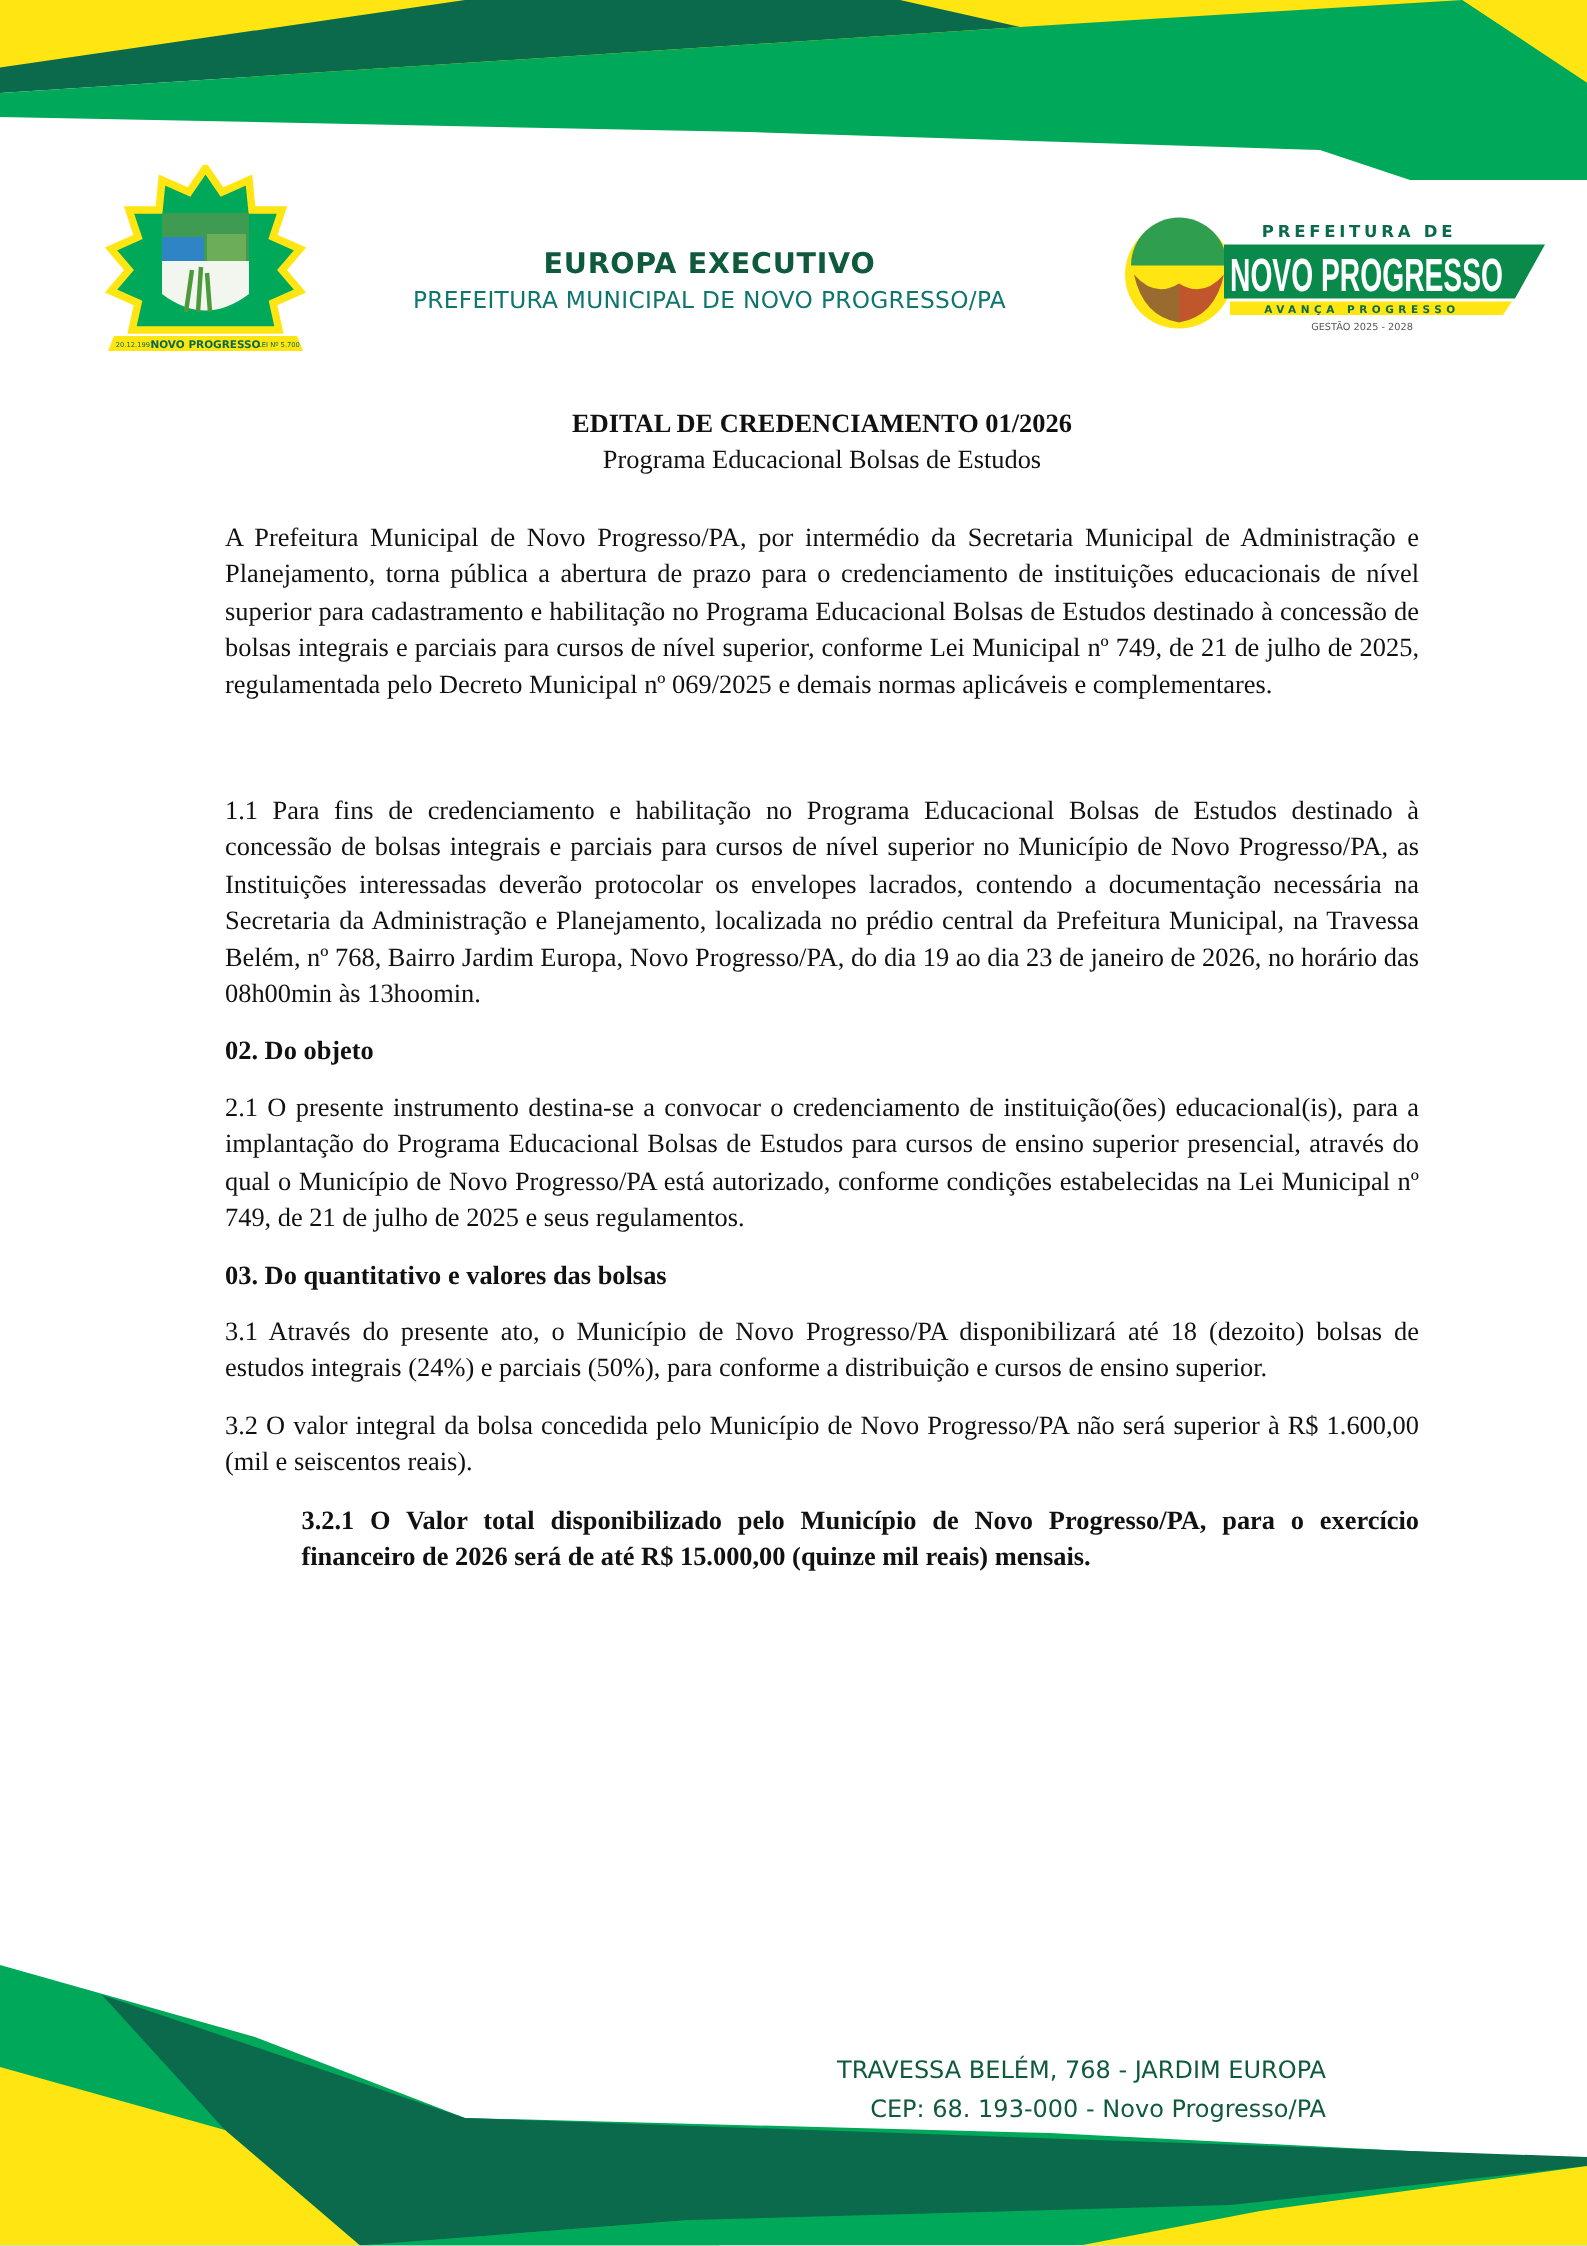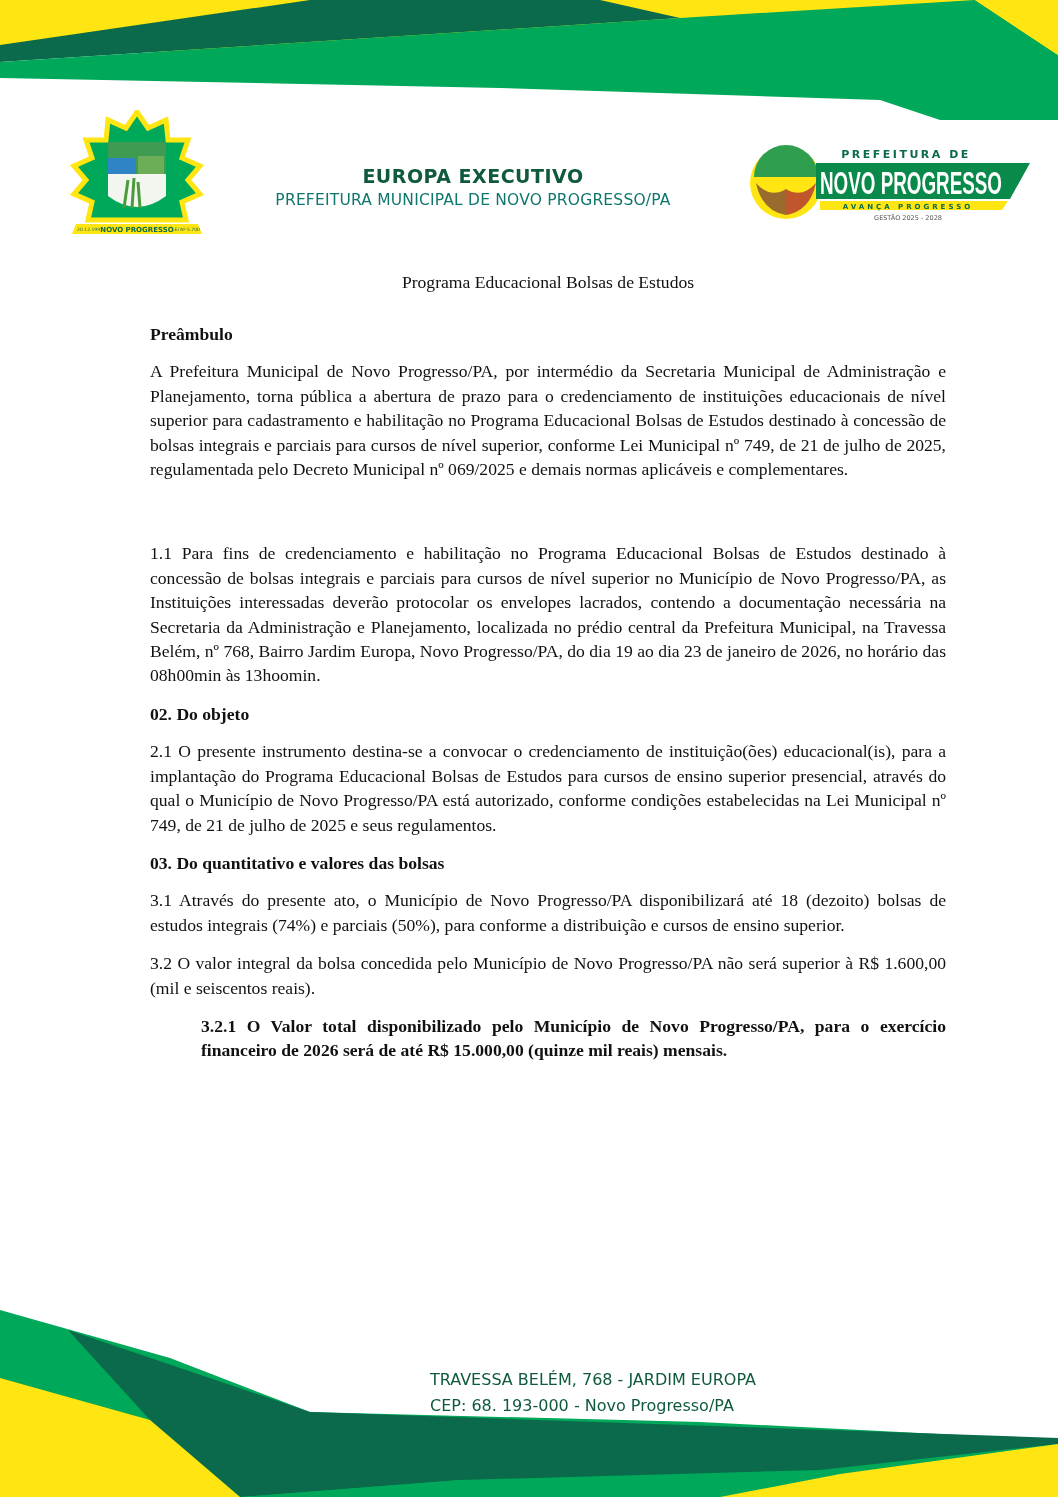--- a/index.html
+++ b/index.html
@@ -18,21 +18,21 @@
   
   .doc { position: absolute; left: 150px; top: 270px; width: 796px; font-family: "Liberation Serif", serif; color: #111; font-size: 17.6px; line-height: 24.4px; }
   .doc-title { text-align: center; font-weight: bold; font-size: 17.6px; margin: 0; line-height: 24px; }
   .doc-subtitle { text-align: center; margin: 0 0 28px 0; line-height: 24px; }
   .sec-head { font-weight: bold; margin: 0 0 13px 0; }
   .para { text-align: justify; margin: 0 0 14px 0; }
   .para.indent { margin-left: 51px; font-weight: bold; }
   .gap-large { height: 46px; }
 
   
-  .footer-address { position: absolute; left: 430px; top: 1367px; width: 454px; font-family: "DejaVu Sans", sans-serif; color: #0f5a3c; font-size: 16px; line-height: 26px; }
+  .footer-address { position: absolute; left: 430px; top: 1367px; width: 454px; text-align: right; font-family: "DejaVu Sans", sans-serif; color: #0f5a3c; font-size: 16px; line-height: 26px; }
 </style>
 </head>
 <body>
 
 <svg class="deco deco-top" viewBox="0 0 1058 120" preserveAspectRatio="none">
   <rect x="0" y="0" width="1058" height="120" fill="#ffffff"></rect>
   <polygon points="0,0 1058,0 1058,60 0,50" fill="#ffe512"></polygon>
   <polygon points="310,0 600,0 680,18 0,62 0,45" fill="#0a6a4b"></polygon>
   <polygon points="0,62 680,18 975,0 1058,55 1058,120 940,120 880,100 500,88 0,78" fill="#00a859"></polygon>
   <polygon points="975,0 1058,0 1058,55" fill="#ffe512"></polygon>
@@ -65,33 +65,33 @@
   <path d="M68,40 Q54,56 38,46 L38,72 Q62,68 68,40 Z" fill="#c0562c"></path>
   <text x="158" y="15" font-family="DejaVu Sans, sans-serif" font-size="11" font-weight="bold" fill="#0a6a4b" text-anchor="middle" letter-spacing="2.5">PREFEITURA DE</text>
   <polygon points="68,20 282,20 262,56 68,56" fill="#0a8a4a"></polygon>
   <text x="163" y="51" font-family="Liberation Sans, sans-serif" font-size="31" font-weight="bold" fill="#ffffff" text-anchor="middle" textLength="182" lengthAdjust="spacingAndGlyphs">NOVO PROGRESSO</text>
   <polygon points="72,58 260,58 254,67 72,67" fill="#ffe512"></polygon>
   <text x="160" y="65.5" font-family="DejaVu Sans, sans-serif" font-size="7" font-weight="bold" fill="#0a6a4b" text-anchor="middle" letter-spacing="3">AVANÇA PROGRESSO</text>
   <text x="160" y="77" font-family="DejaVu Sans, sans-serif" font-size="6.5" fill="#555" text-anchor="middle">GESTÃO 2025 - 2028</text>
 </svg>
 
 <div class="doc">
+  <p class="doc-title">EDITAL DE CREDENCIAMENTO 01/2026</p>
   <p class="doc-subtitle">Programa Educacional Bolsas de Estudos</p>
 
-  <p class="sec-head">Preâmbulo</p>
   <p class="para">A Prefeitura Municipal de Novo Progresso/PA, por intermédio da Secretaria Municipal de Administração e Planejamento, torna pública a abertura de prazo para o credenciamento de instituições educacionais de nível superior  para cadastramento e habilitação no Programa Educacional Bolsas de Estudos destinado à concessão de bolsas integrais e parciais para cursos de nível superior, conforme Lei Municipal nº 749, de 21 de julho de 2025, regulamentada pelo Decreto Municipal nº 069/2025 e demais normas aplicáveis e complementares.</p>
   <div class="gap-large"></div>
 
   <p class="para">1.1 Para fins de credenciamento e habilitação no Programa Educacional Bolsas de Estudos destinado à concessão de bolsas integrais e parciais para cursos de nível superior no Município de Novo Progresso/PA, as Instituições interessadas deverão protocolar os envelopes lacrados, contendo a documentação necessária na Secretaria da Administração e Planejamento, localizada no prédio central da Prefeitura Municipal, na Travessa Belém, nº 768, Bairro Jardim Europa, Novo Progresso/PA, do dia 19 ao dia 23 de janeiro de 2026, no horário das 08h00min às 13hoomin.</p>
 
   <p class="sec-head">02. Do objeto</p>
   <p class="para">2.1 O presente instrumento destina-se a convocar o credenciamento de instituição(ões) educacional(is), para a implantação do Programa Educacional Bolsas de Estudos para cursos de ensino superior presencial, através do qual o Município de Novo Progresso/PA está autorizado, conforme condições estabelecidas na Lei Municipal nº 749, de 21 de julho de 2025 e seus regulamentos.</p>
 
   <p class="sec-head">03. Do quantitativo e valores das bolsas</p>
-  <p class="para">3.1 Através do presente ato, o Município de Novo Progresso/PA disponibilizará até 18 (dezoito) bolsas de estudos integrais (74%) e parciais (50%), para conforme a distribuição e cursos de ensino superior.</p>
+  <p class="para">3.1 Através do presente ato, o Município de Novo Progresso/PA disponibilizará até 18 (dezoito) bolsas de estudos integrais (24%) e parciais (50%), para conforme a distribuição e cursos de ensino superior.</p>
   <p class="para">3.2 O valor integral da bolsa concedida pelo Município de Novo Progresso/PA não será superior à R$ 1.600,00 (mil e seiscentos reais).</p>
   <p class="para indent">3.2.1 O Valor total disponibilizado pelo Município de Novo Progresso/PA, para o exercício financeiro de 2026 será de até R$ 15.000,00 (quinze mil reais) mensais.</p>
 </div>
 
 <svg class="deco deco-bottom" viewBox="0 0 1058 227" preserveAspectRatio="none">
   <polygon points="0,40 0,227 1058,227 1058,170 700,152 310,142 170,88" fill="#00a859"></polygon>
   <polygon points="68,60 310,142 1058,168 1058,174 820,200 460,210 240,227 150,150" fill="#0a6a4b"></polygon>
   <polygon points="0,108 150,150 240,227 0,227" fill="#ffe512"></polygon>
   <polygon points="1058,174 1058,227 720,227 840,204" fill="#ffe512"></polygon>
   <polygon points="240,227 460,210 480,227" fill="#00a859"></polygon>

